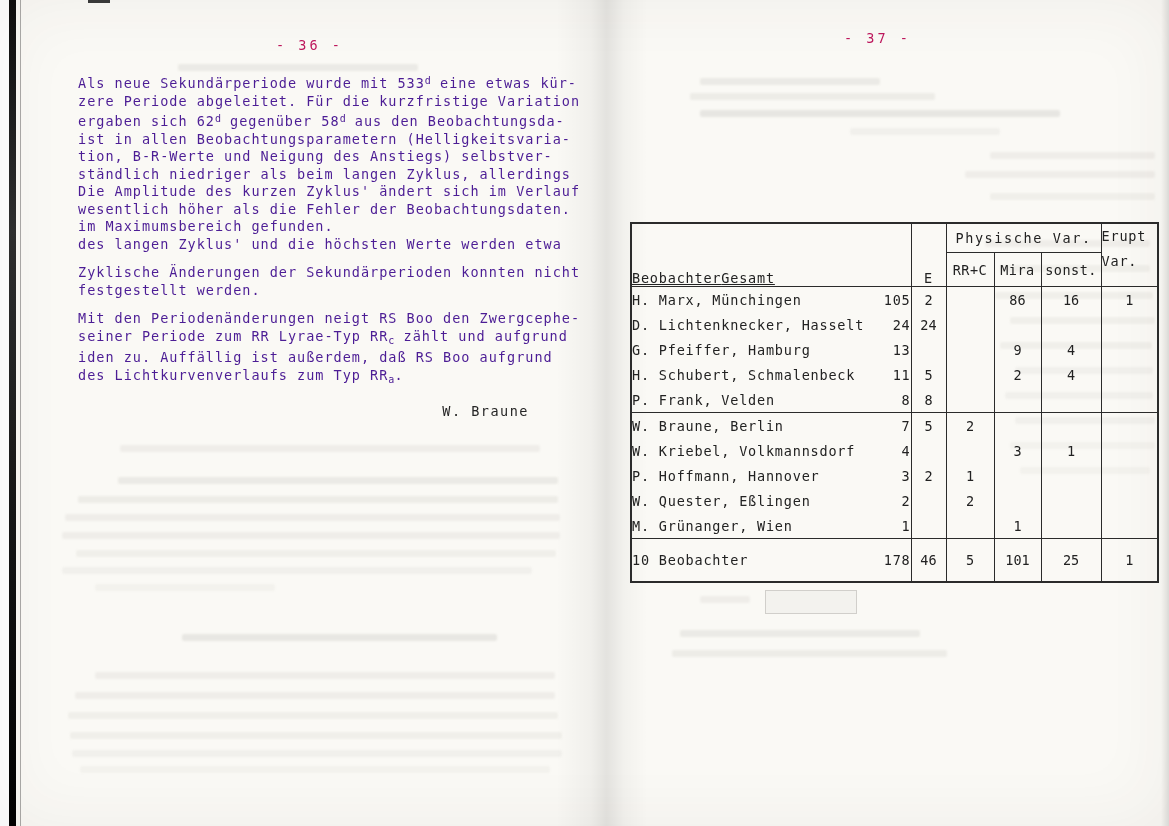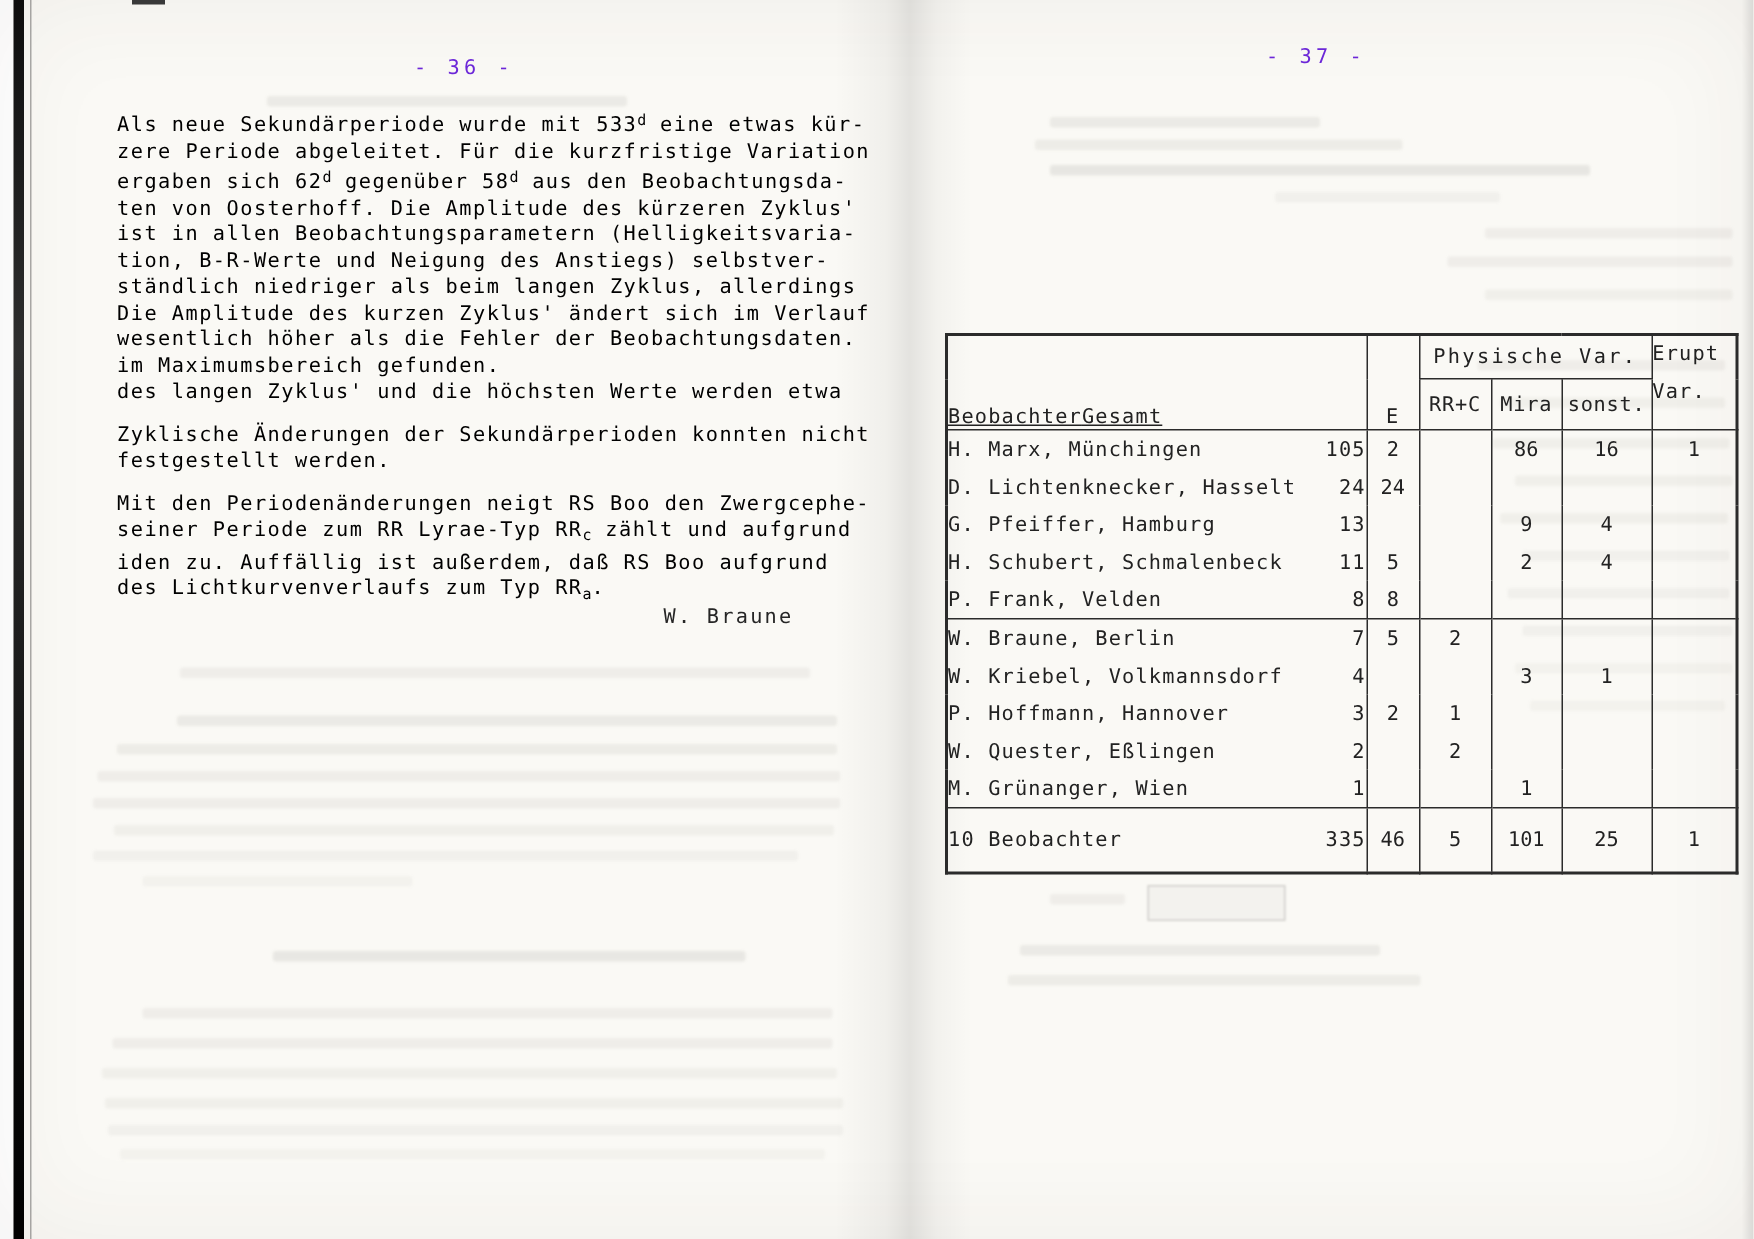--- a/index.html
+++ b/index.html
@@ -14,26 +14,26 @@
              background:linear-gradient(180deg,#0d0d0d,#2e2e2e 28%,#161616 62%,#000000);}
   .page-edge-line{position:absolute;left:20px;top:0;width:1px;height:826px;background:rgba(40,40,40,0.38);}
   .top-mark{position:absolute;left:88px;top:0;width:22px;height:3px;background:#3a3a3a;}
   .fold-shadow{position:absolute;left:556px;top:0;width:92px;height:826px;
                background:linear-gradient(90deg,rgba(0,0,0,0) 0%,rgba(0,0,0,0.04) 38%,rgba(0,0,0,0.09) 55%,rgba(0,0,0,0.03) 74%,rgba(0,0,0,0) 100%);}
   .right-edge-shadow{position:absolute;right:0;top:0;width:8px;height:826px;
                background:linear-gradient(90deg,rgba(0,0,0,0),rgba(0,0,0,0.10));}
   .vignette{position:absolute;left:0;top:0;right:0;bottom:0;pointer-events:none;
             box-shadow:inset 0 0 70px rgba(60,55,45,0.06);}
 
-  .pagenum{position:absolute;font-size:13.5px;letter-spacing:3px;color:#6d28d9;}
+  .pagenum{position:absolute;font-size:13.5px;letter-spacing:3px;color:#be185d;}
   .pagenum-left{left:276px;top:37px;}
   .pagenum-right{left:844px;top:30px;}
 
   .left-text{position:absolute;left:78px;top:72px;width:507px;
-             font-size:13.5px;line-height:17.5px;letter-spacing:1px;color:#000000;}
+             font-size:13.5px;line-height:17.5px;letter-spacing:1px;color:#4c1d95;}
   .para{margin:0 0 11px 0;}
   .tline{white-space:pre;}
   .tline sup{font-size:10px;vertical-align:4px;letter-spacing:0;}
   .tline sub{font-size:10px;vertical-align:-3px;letter-spacing:0;}
   .signature{position:absolute;left:78px;top:403px;width:507px;text-align:right;
              padding-right:56px;box-sizing:border-box;font-size:13.5px;letter-spacing:1.5px;}
 
   .right-text{position:absolute;left:630px;top:112px;width:530px;
               font-size:13.5px;letter-spacing:1px;color:#282828;}
   .doc-heading{display:inline-block;border-bottom:1.4px solid #2b2b2b;padding-bottom:2px;
@@ -118,21 +118,20 @@
   <div class="bleed" style="left:672px;top:650px;width:275px;background:rgba(110,108,100,0.09)"></div>
 
   <div class="pagenum pagenum-left">- 36 -</div>
   <div class="pagenum pagenum-right">- 37 -</div>
 
   <div class="left-text" id="left-paragraphs">
       <div class="para">
         <div class="tline">Als neue Sekundärperiode wurde mit 533<sup>d</sup> eine etwas kür-</div>
         <div class="tline">zere Periode abgeleitet. Für die kurzfristige Variation</div>
         <div class="tline">ergaben sich 62<sup>d</sup> gegenüber 58<sup>d</sup> aus den Beobachtungsda-</div>
-        <div class="tline">ten von Oosterhoff. Die Amplitude des kürzeren Zyklus'</div>
         <div class="tline">ist in allen Beobachtungsparametern (Helligkeitsvaria-</div>
         <div class="tline">tion, B-R-Werte und Neigung des Anstiegs) selbstver-</div>
         <div class="tline">ständlich niedriger als beim langen Zyklus, allerdings</div>
         <div class="tline">Die Amplitude des kurzen Zyklus' ändert sich im Verlauf</div>
         <div class="tline">wesentlich höher als die Fehler der Beobachtungsdaten.</div>
         <div class="tline">im Maximumsbereich gefunden.</div>
         <div class="tline">des langen Zyklus' und die höchsten Werte werden etwa</div>
       </div>
       <div class="para">
         <div class="tline">Zyklische Änderungen der Sekundärperioden konnten nicht</div>
@@ -306,21 +305,21 @@
           <td class="num bL"></td>
           <td class="num bL"></td>
           <td class="num bL">1</td>
           <td class="num bL"></td>
           <td class="num bL"></td>
         </tr>
         <tr class="total">
           <td class="c-name">
             <div class="nv">
               <span>10 Beobachter</span>
-              <span class="g">335</span>
+              <span class="g">178</span>
             </div>
           </td>
           <td class="num bL">46</td>
           <td class="num bL">5</td>
           <td class="num bL">101</td>
           <td class="num bL">25</td>
           <td class="num bL">1</td>
         </tr>
       </tbody>
   </table>

